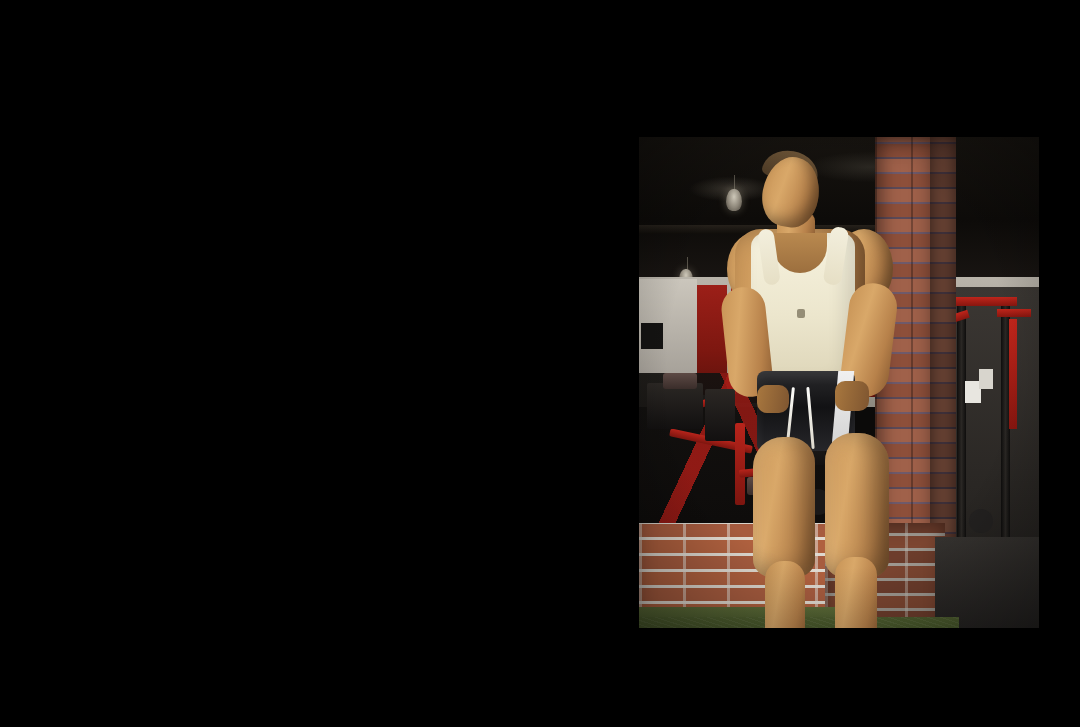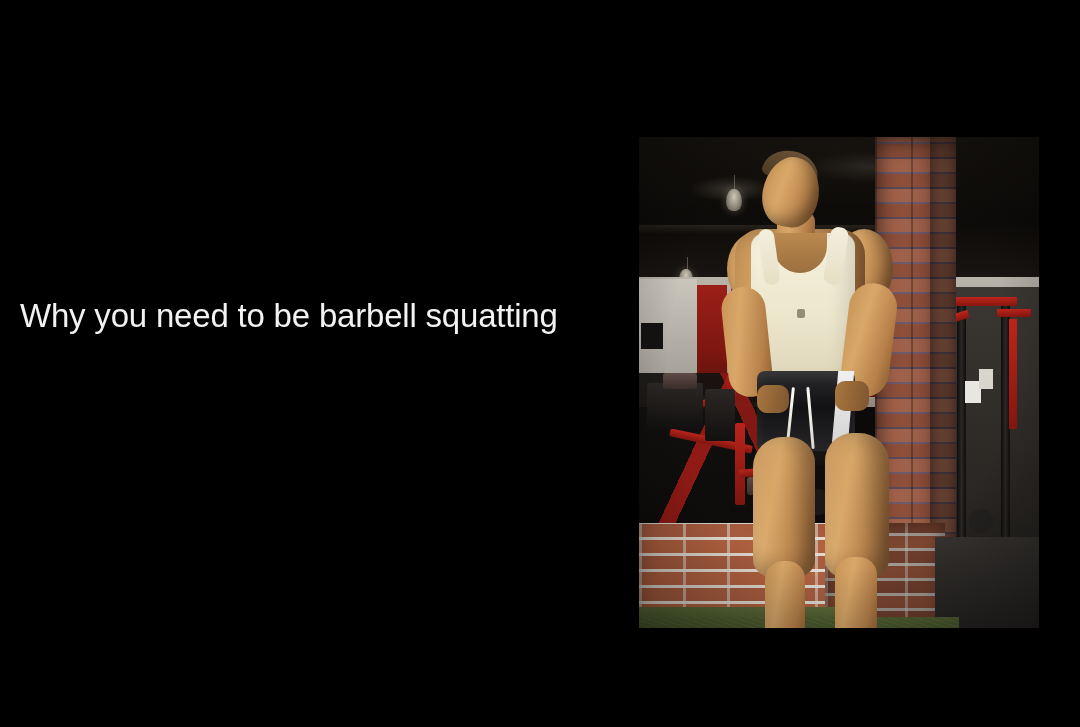--- a/index.html
+++ b/index.html
@@ -303,21 +303,20 @@
     left: 0; top: 0; width: 400px; height: 491px;
     background: radial-gradient(ellipse 78% 76% at 50% 46%, rgba(0,0,0,0) 55%, rgba(0,0,0,.45) 100%);
     pointer-events: none;
   }
 </style>
 </head>
 <body>
 
 <div id="slide">
 
-  <div id="slide-title">Why you need to be barbell squatting</div>
 
   <div id="photo">
 
     <div class="layer ceiling"></div>
     <div class="layer ceiling-beam"></div>
     <div class="layer pendant-cord" style="left:95px; top:38px;"></div>
     <div class="layer pendant" style="left:87px; top:52px;"></div>
     <div class="layer pendant-cord" style="left:48px; top:120px;"></div>
     <div class="layer pendant" style="left:40px; top:132px; width:14px; height:18px;"></div>
     <div class="layer lamp-glow" style="left:64px; top:152px; width:26px; height:18px;"></div>

